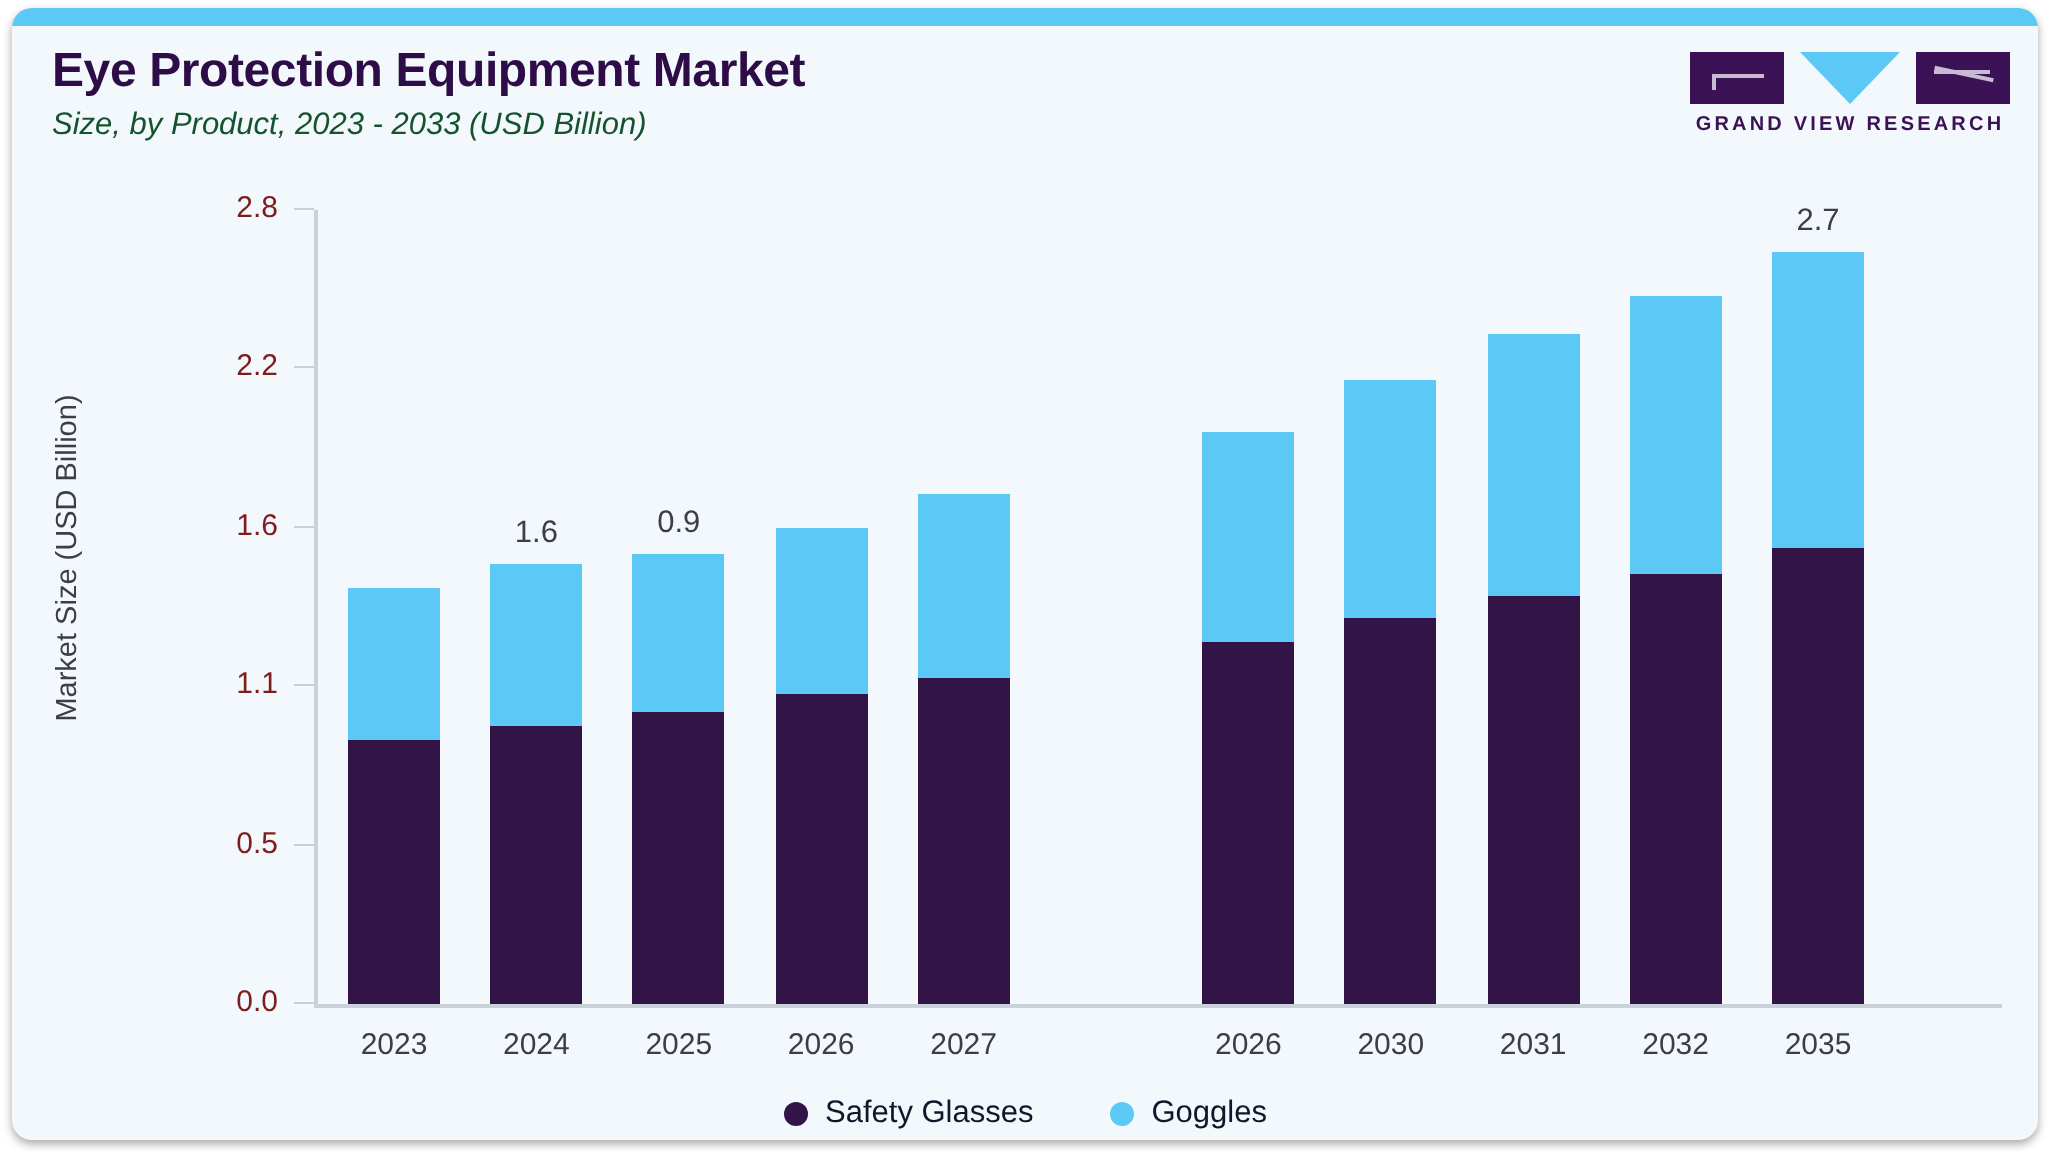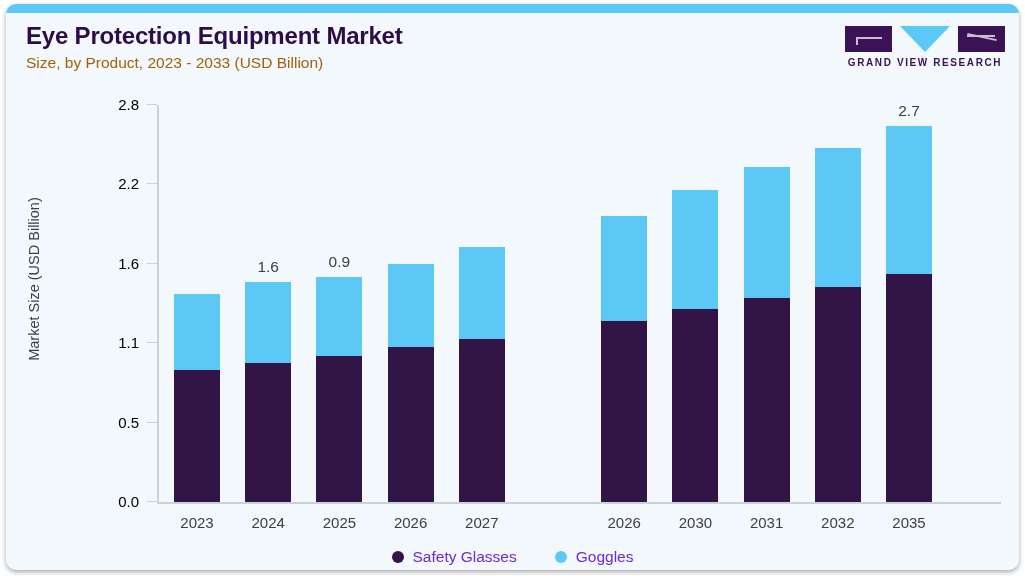--- a/index.html
+++ b/index.html
@@ -41,23 +41,24 @@
   .title {
     font-size: 24px;
     font-weight: bold;
     color: #2e0c47;
     letter-spacing: -0.2px;
     margin: 0 0 2px 0;
     line-height: 1.2;
   }
   .subtitle {
     font-size: 15.5px;
-    color: #a16207;
+    color: #14532d;
     margin: 0;
     line-height: 1.25;
+    font-style: italic;
   }
   .logo {
     position: absolute;
     right: 14px;
     top: 22px;
     width: 160px;
     text-align: center;
   }
   .logo-marks {
     display: flex;
@@ -171,21 +172,21 @@
     width: 10px;
     height: 1px;
     background: #c9d2d8;
   }
   .ytick-label {
     position: absolute;
     right: 100%;
     margin-right: 8px;
     transform: translateY(-50%);
     font-size: 15px;
-    color: #000000;
+    color: #7f1d1d;
     white-space: nowrap;
   }
   .bars {
     position: absolute;
     left: 0;
     top: 0;
     width: 100%;
     height: 100%;
   }
   .bar-group {
@@ -234,21 +235,21 @@
     align-items: center;
     gap: 9px;
   }
   .legend-dot {
     width: 12px;
     height: 12px;
     border-radius: 50%;
   }
   .legend-text {
     font-size: 15.5px;
-    color: #6d28d9;
+    color: #0f172a;
   }
 </style>
 </head>
 <body>
 
 <div class="card">
   <div class="accent-bar"></div>
 
   <div class="header">
     <h1 class="title">Eye Protection Equipment Market</h1>

